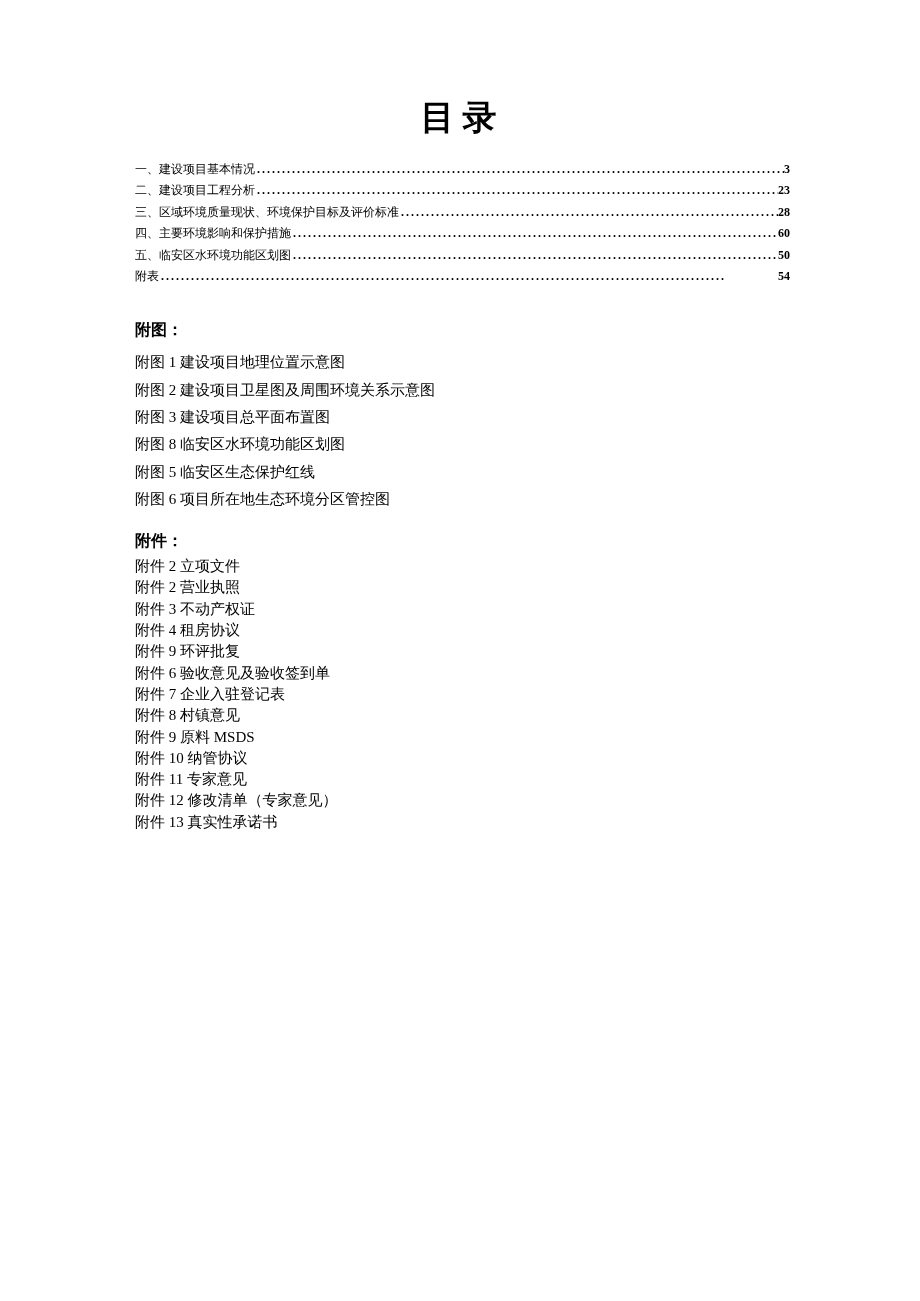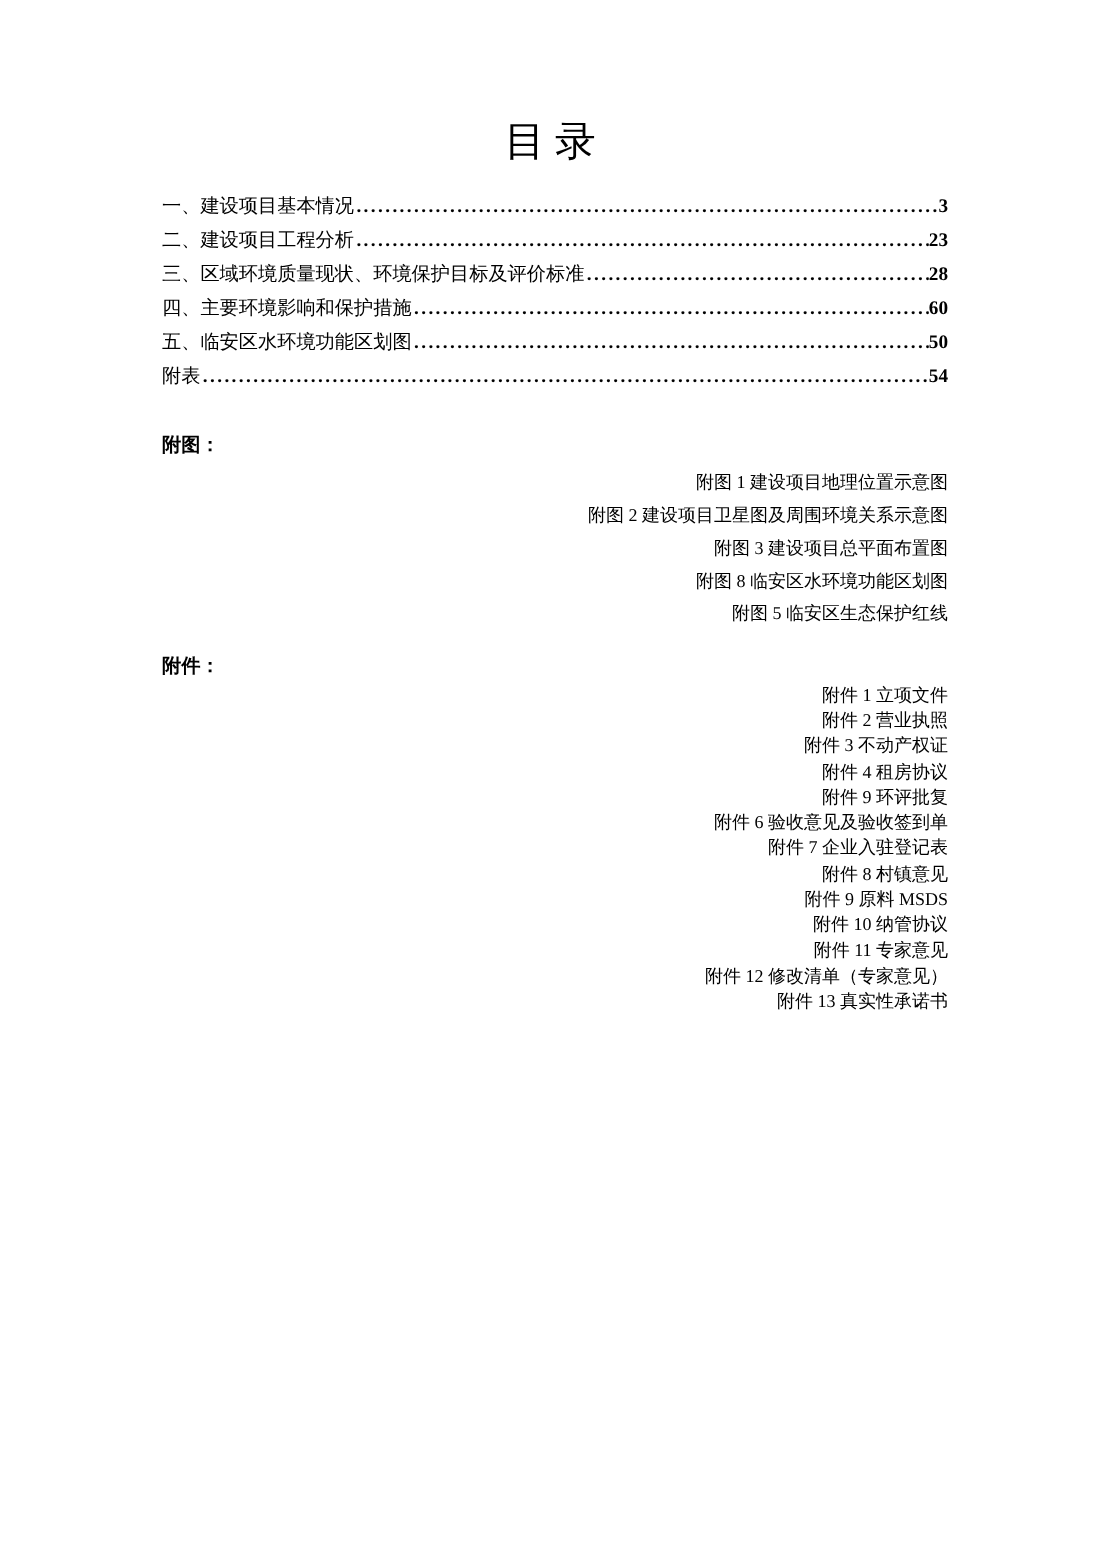--- a/index.html
+++ b/index.html
@@ -11,32 +11,32 @@
       width: 920px;
       height: 1301px;
       background: #ffffff;
       font-family: "SimSun", "宋体", serif;
       color: #000000;
       padding: 95px 130px 60px 135px;
     }
     .page-title {
       text-align: center;
       font-size: 34px;
-      font-weight: normal;
+      font-weight: bold;
       letter-spacing: 8px;
       margin-bottom: 18px;
       font-family: "SimSun", "宋体", serif;
     }
     .toc-list {
       list-style: none;
     }
     .toc-item {
       display: flex;
       align-items: baseline;
-      font-size: 16px;
+      font-size: 12px;
       line-height: 1.7;
       margin-bottom: 1px;
       white-space: nowrap;
     }
     .toc-label {
       flex-shrink: 0;
     }
     .toc-dots {
       flex: 1;
       overflow: hidden;
@@ -51,21 +51,20 @@
       flex-shrink: 0;
       font-weight: bold;
     }
     .section-heading {
       font-size: 16px;
       margin-top: 34px;
       margin-bottom: 8px;
     }
     .appendix-list {
       list-style: none;
-      text-align: right;
     }
     .appendix-item-spaced {
       font-size: 15px;
       line-height: 1.82;
     }
     .appendix-item-tight {
       font-size: 15px;
       line-height: 1.42;
     }
     .section-heading-2 {
@@ -112,25 +111,26 @@
   </li>
 </ul>
 
 <h2 class="section-heading">附图：</h2>
 <ul class="appendix-list">
   <li class="appendix-item-spaced">附图 1 建设项目地理位置示意图</li>
   <li class="appendix-item-spaced">附图 2 建设项目卫星图及周围环境关系示意图</li>
   <li class="appendix-item-spaced">附图 3 建设项目总平面布置图</li>
   <li class="appendix-item-spaced">附图 8 临安区水环境功能区划图</li>
   <li class="appendix-item-spaced">附图 5 临安区生态保护红线</li>
+  <li class="appendix-item-spaced">附图 6 项目所在地生态环境分区管控图</li>
 </ul>
 
 <h2 class="section-heading-2">附件：</h2>
 <ul class="appendix-list">
-  <li class="appendix-item-tight">附件 1 立项文件</li>
+  <li class="appendix-item-tight">附件 2 立项文件</li>
   <li class="appendix-item-tight">附件 2 营业执照</li>
   <li class="appendix-item-tight">附件 3 不动产权证</li>
   <li class="appendix-item-tight">附件 4 租房协议</li>
   <li class="appendix-item-tight">附件 9 环评批复</li>
   <li class="appendix-item-tight">附件 6 验收意见及验收签到单</li>
   <li class="appendix-item-tight">附件 7 企业入驻登记表</li>
   <li class="appendix-item-tight">附件 8 村镇意见</li>
   <li class="appendix-item-tight">附件 9 原料 MSDS</li>
   <li class="appendix-item-tight">附件 10 纳管协议</li>
   <li class="appendix-item-tight">附件 11 专家意见</li>

